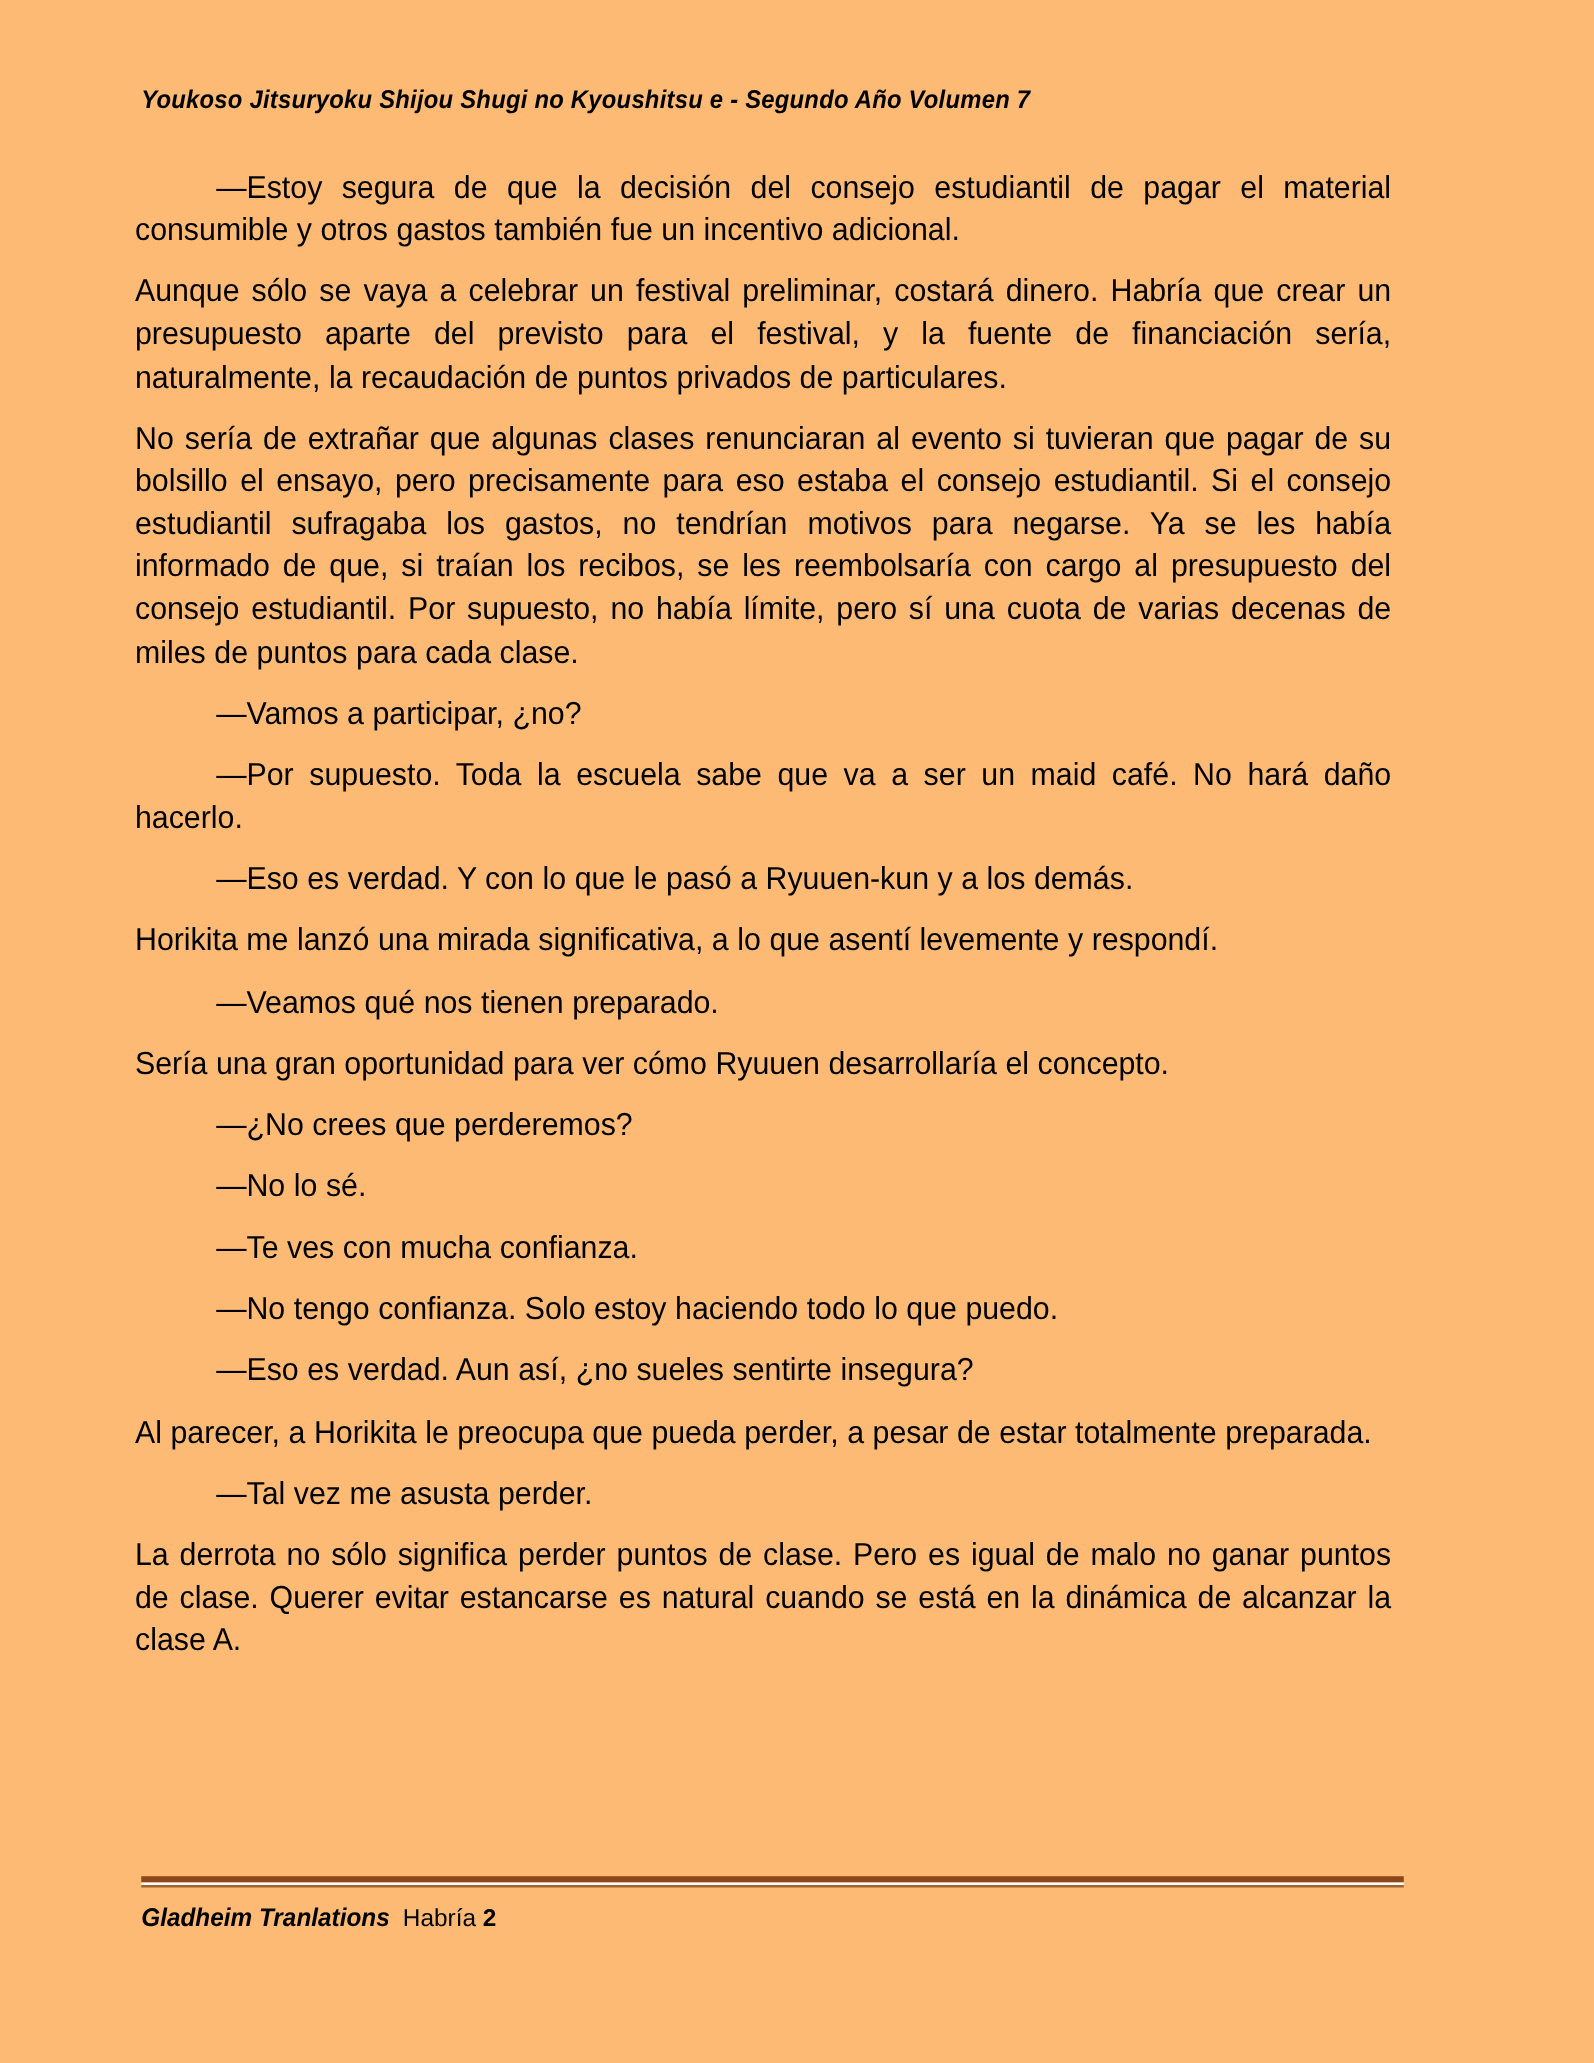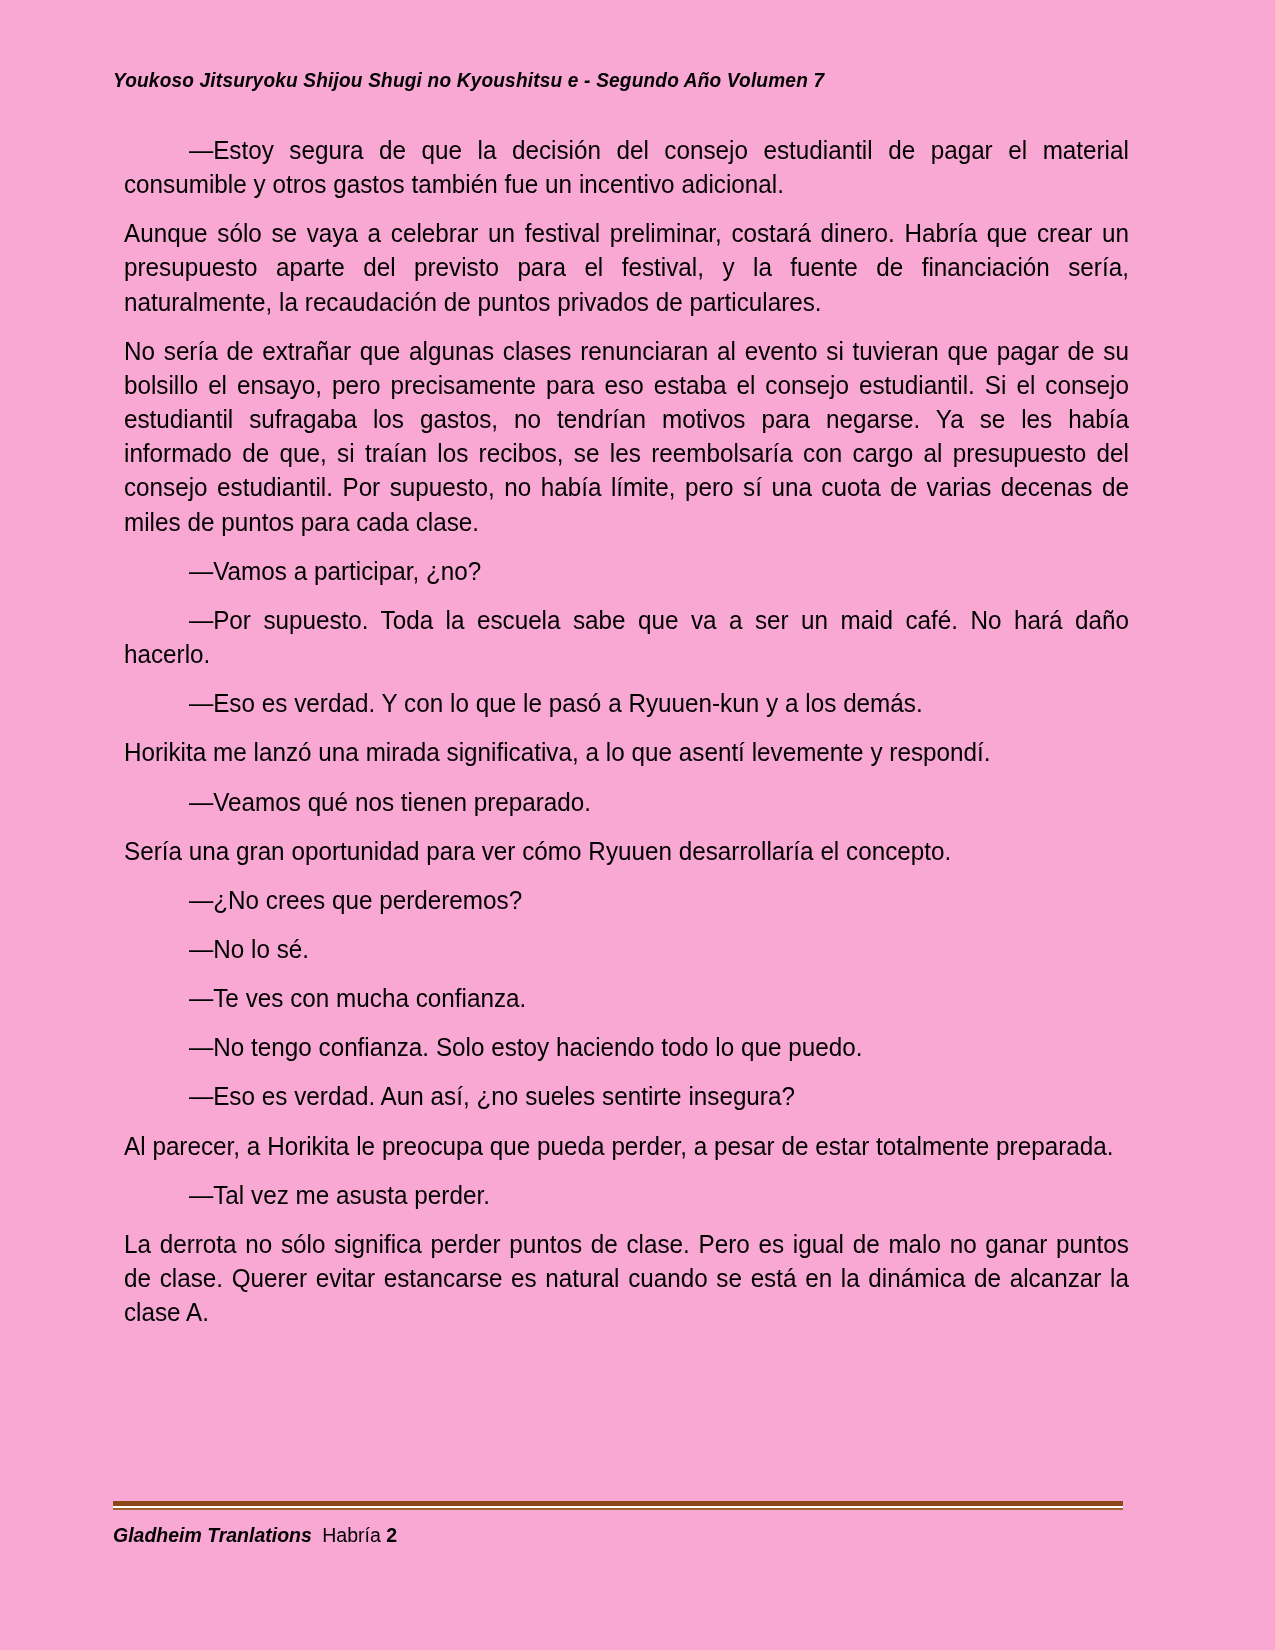--- a/index.html
+++ b/index.html
@@ -4,21 +4,21 @@
 <style>
   html, body {
     margin: 0;
     padding: 0;
     background: #ffffff;
   }
   .page {
     position: relative;
     width: 1275px;
     height: 1650px;
-    background: #f9a8d4;
+    background: #fdba74;
     box-sizing: border-box;
     overflow: hidden;
     font-family: "Liberation Sans", sans-serif;
   }
 
   
   .header {
     position: absolute;
     left: 113px;
     top: 68px;
@@ -32,21 +32,21 @@
     letter-spacing: 0.2px;
     color: #000000;
     white-space: nowrap;
     transform: scaleX(0.93);
     transform-origin: left center;
   }
 
   
   .content {
     position: absolute;
-    left: 124px;
+    left: 108px;
     top: 133px;
     width: 1005px;
   }
   .para {
     font-size: 25.4px;
     line-height: 1.345;
     color: #000000;
     text-align: justify;
     text-justify: inter-word;
     margin: 0 0 15px 0;

